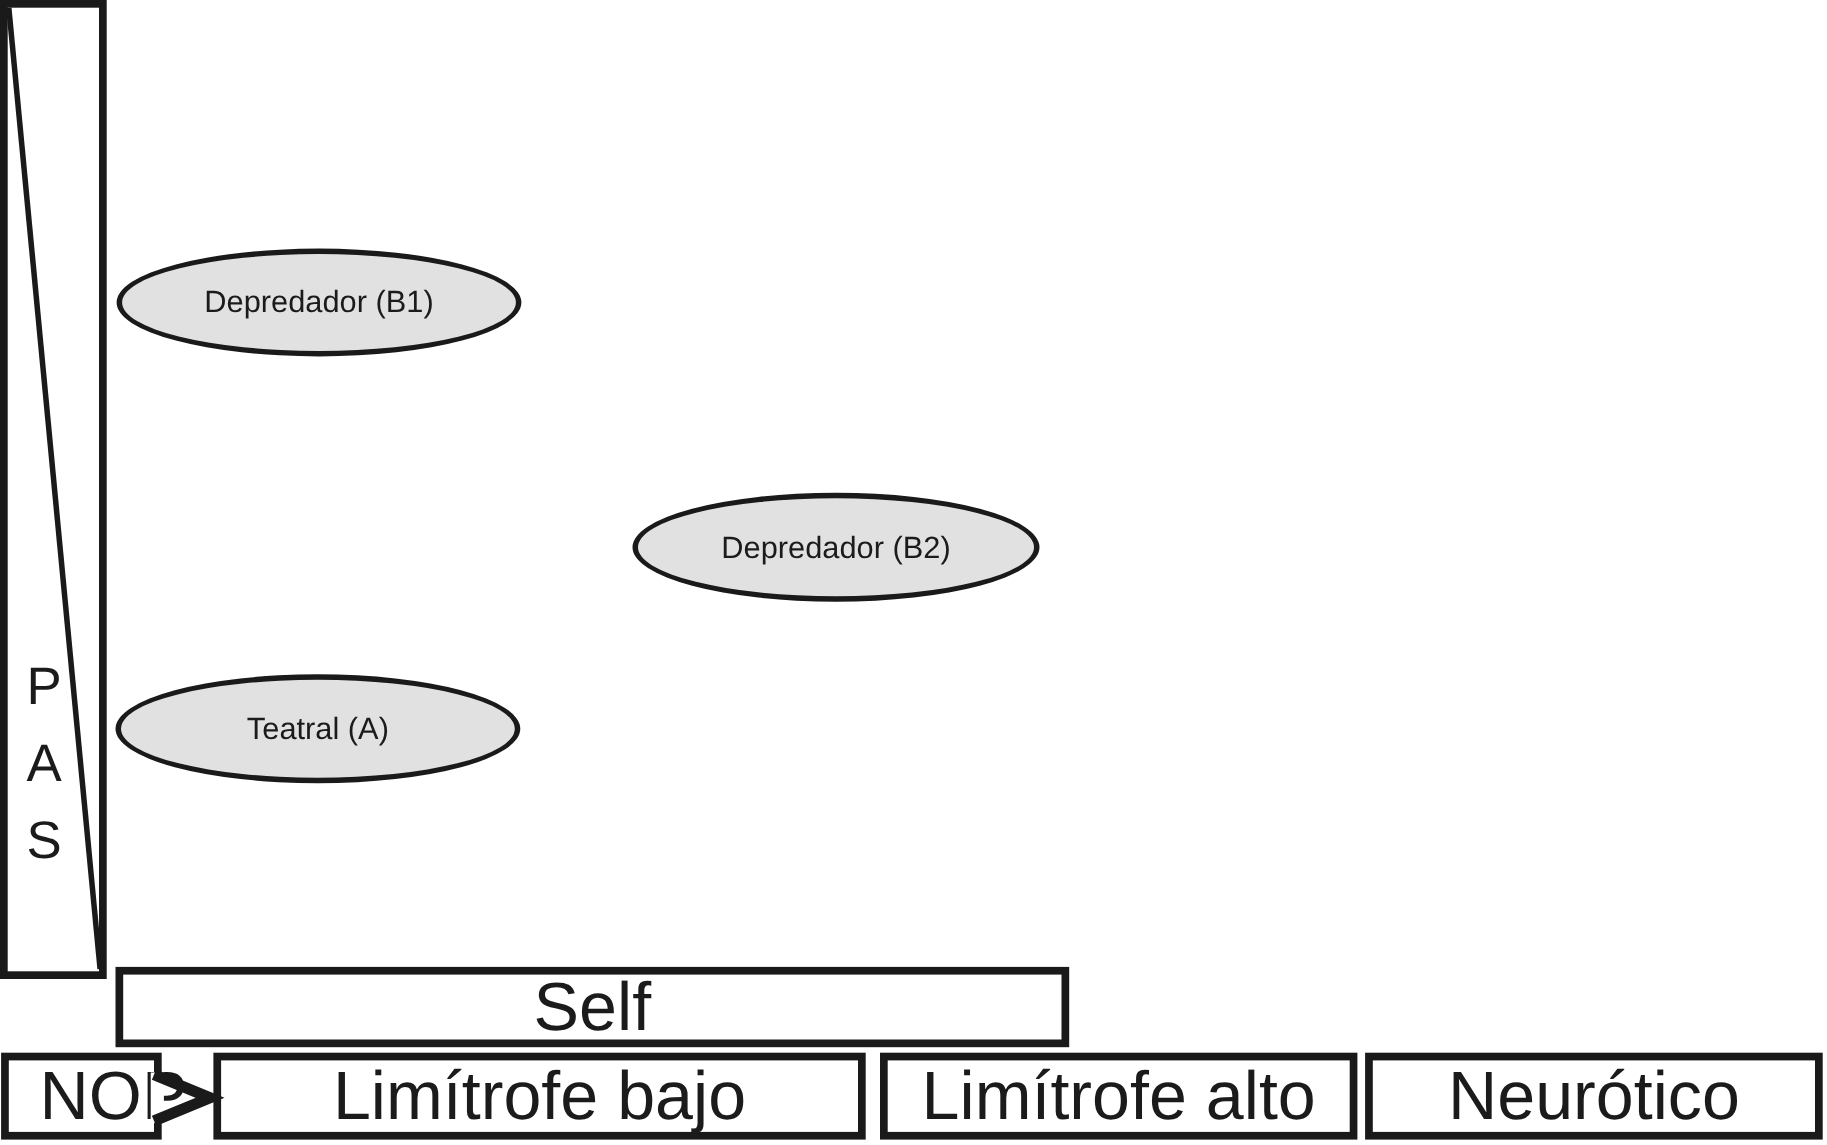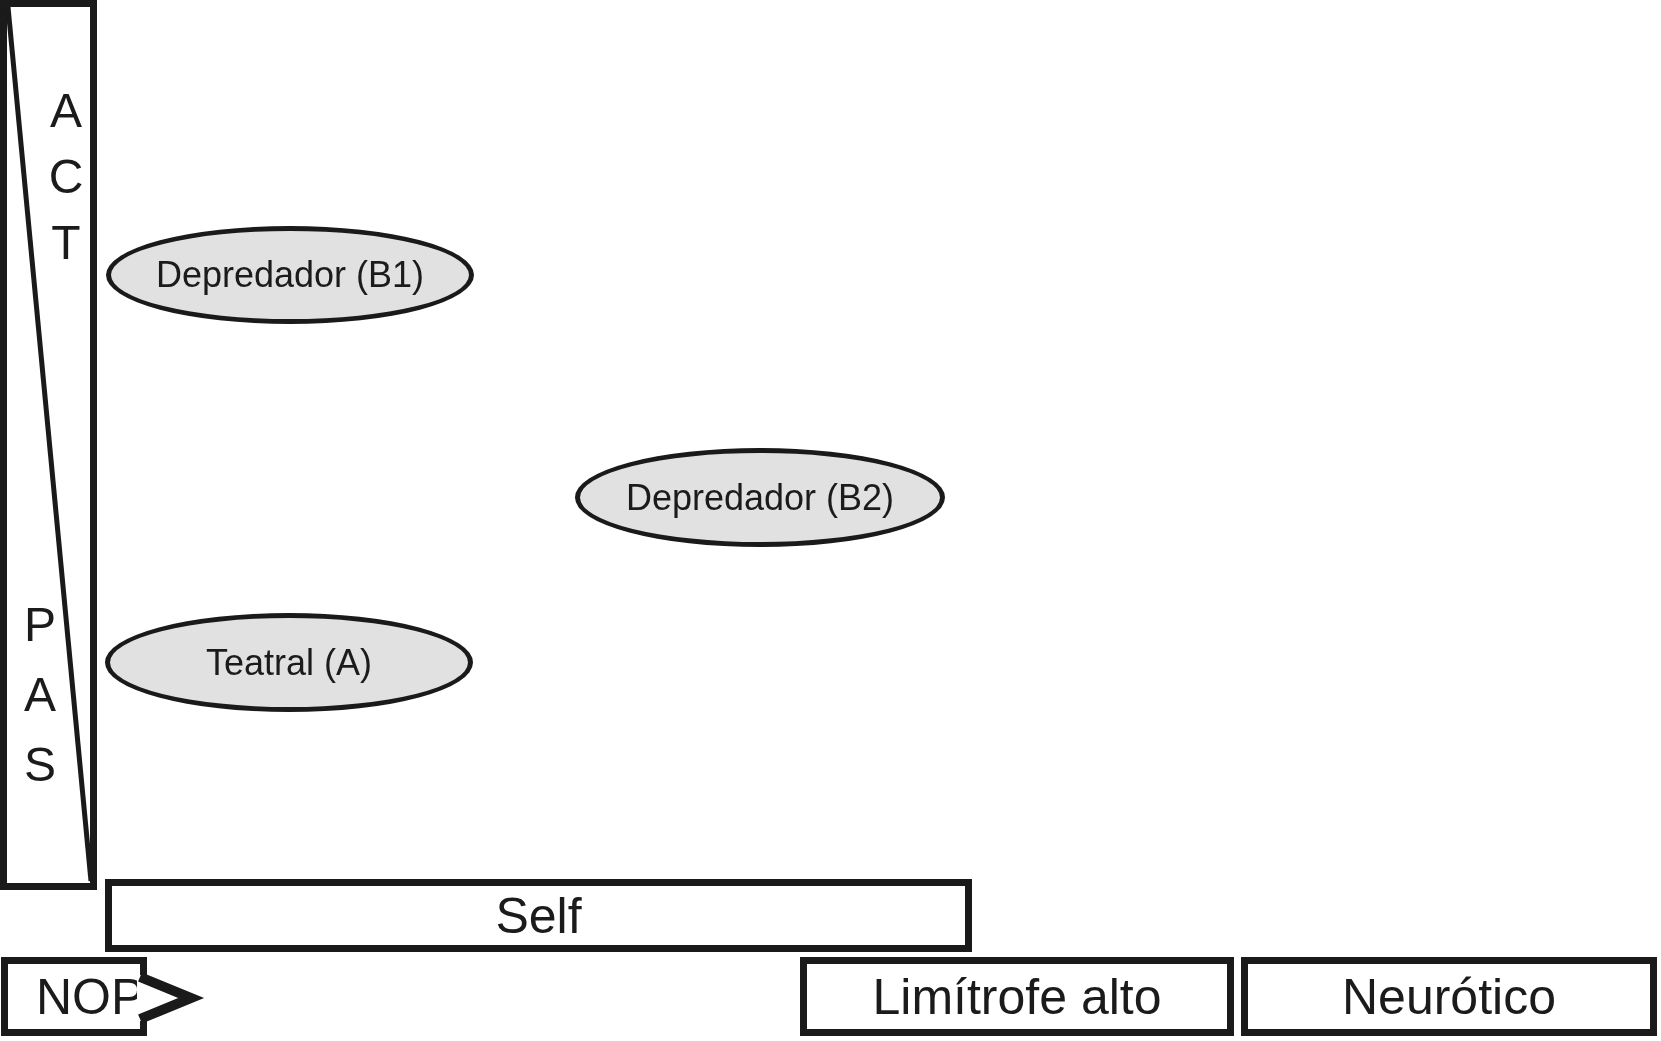--- a/index.html
+++ b/index.html
@@ -44,74 +44,74 @@
   .node{
     position:absolute;
     border:5px solid var(--line);
     border-radius:50%;
     background:var(--node-fill);
     display:flex;
     align-items:center;
     justify-content:center;
   }
   .node span{
-    font-size:36px;
+    font-size:28px;
     color:var(--text);
     white-space:nowrap;
   }
   .n-depredador{left:106px;top:226px;width:368px;height:98px;}
   .n-teatral   {left:1130px;top:232px;width:365px;height:99px;}
   .n-inestable {left:575px;top:448px;width:370px;height:99px;}
   .n-ausente   {left:105px;top:613px;width:368px;height:99px;}
   .n-sumiso    {left:1273px;top:618px;width:371px;height:96px;}
   
   .band{
     position:absolute;
     border:7px solid var(--line);
     background:var(--background);
     display:flex;
     align-items:center;
     justify-content:center;
-    font-size:50px;
+    font-size:62px;
     color:var(--text);
     white-space:nowrap;
   }
   .b-self {left:105px;top:879px;width:867px;height:73px;}
   .b-otros{left:980px;top:879px;width:675px;height:73px;}
   .b-nop  {left:1px;top:957px;width:146px;height:79px;justify-content:flex-start;padding-left:28px;}
   .b-bajo {left:194px;top:957px;width:593px;height:79px;}
   .b-alto {left:800px;top:957px;width:434px;height:79px;}
   .b-neuro{left:1241px;top:957px;width:416px;height:79px;text-align:center;}
 </style>
 </head>
 <body>
 
 <div class="canvas">
 
   <svg class="layer" viewBox="0 0 1661 1041">
     <rect x="3.5" y="3.5" width="90" height="883" style="fill:var(--background);stroke:var(--line);stroke-width:7"></rect>
     <line x1="8" y1="7" x2="91" y2="881" style="stroke:var(--line);stroke-width:5"></line>
   </svg>
 
-  <div class="vlabel act">ACT</div>
   <div class="vlabel pas">PAS</div>
 
   <div class="node n-depredador">
     <span>Depredador (B1)</span>
   </div>
   <div class="node n-inestable">
     <span>Depredador (B2)</span>
   </div>
   <div class="node n-ausente">
     <span>Teatral (A)</span>
   </div>
 
   <div class="band b-self">Self</div>
 
   <div class="band b-nop">NOP</div>
+  <div class="band b-bajo">Limítrofe bajo</div>
   <div class="band b-alto">Limítrofe alto</div>
   <div class="band b-neuro">Neurótico</div>
 
   <svg class="layer" viewBox="0 0 1661 1041">
     <rect x="137" y="975" width="12" height="46" style="fill:var(--background)"></rect>
     <polyline points="140,977 191,998 140,1019" style="fill:none;stroke:var(--line);stroke-width:10;stroke-linejoin:miter;stroke-linecap:butt"></polyline>
   </svg>
 
 </div>
 

